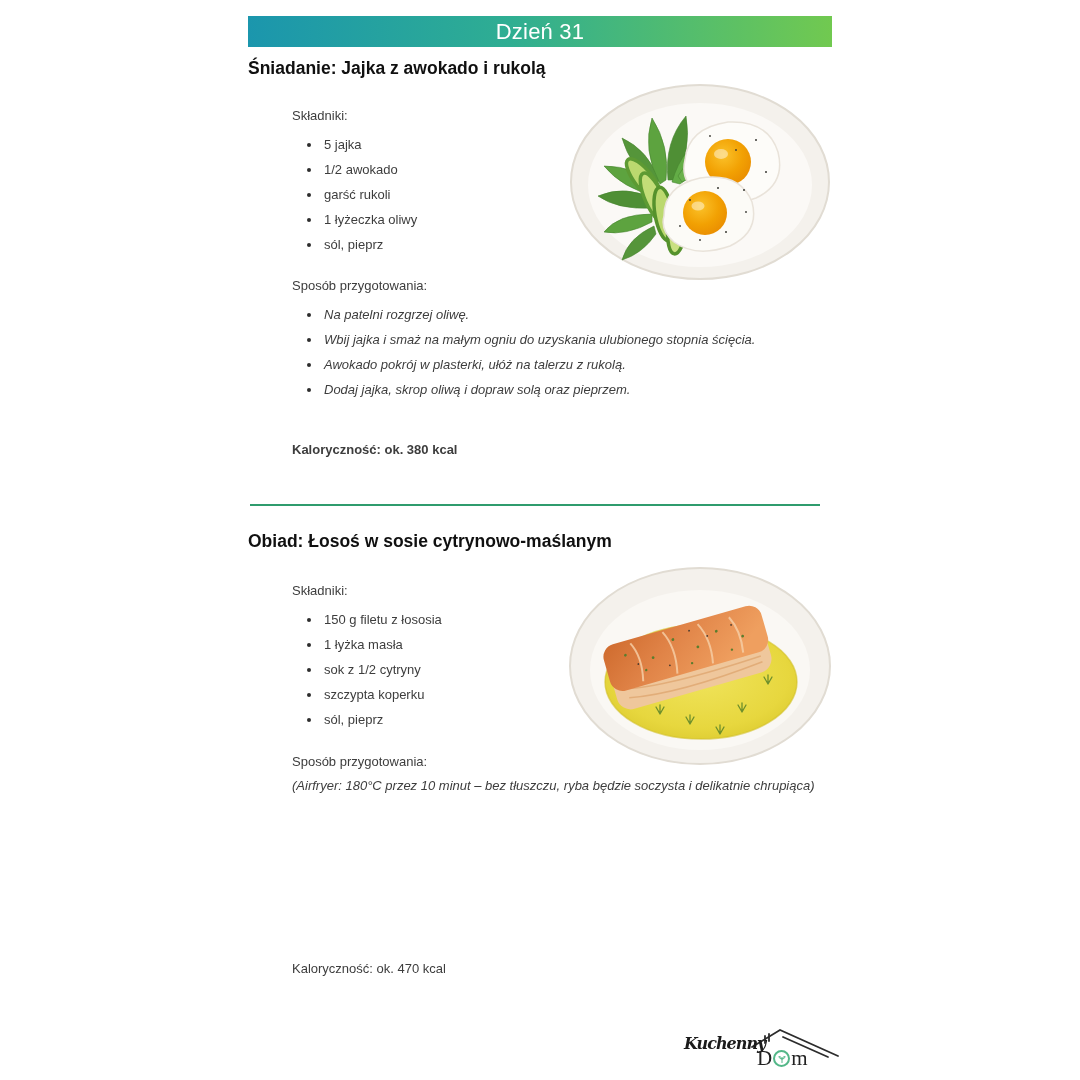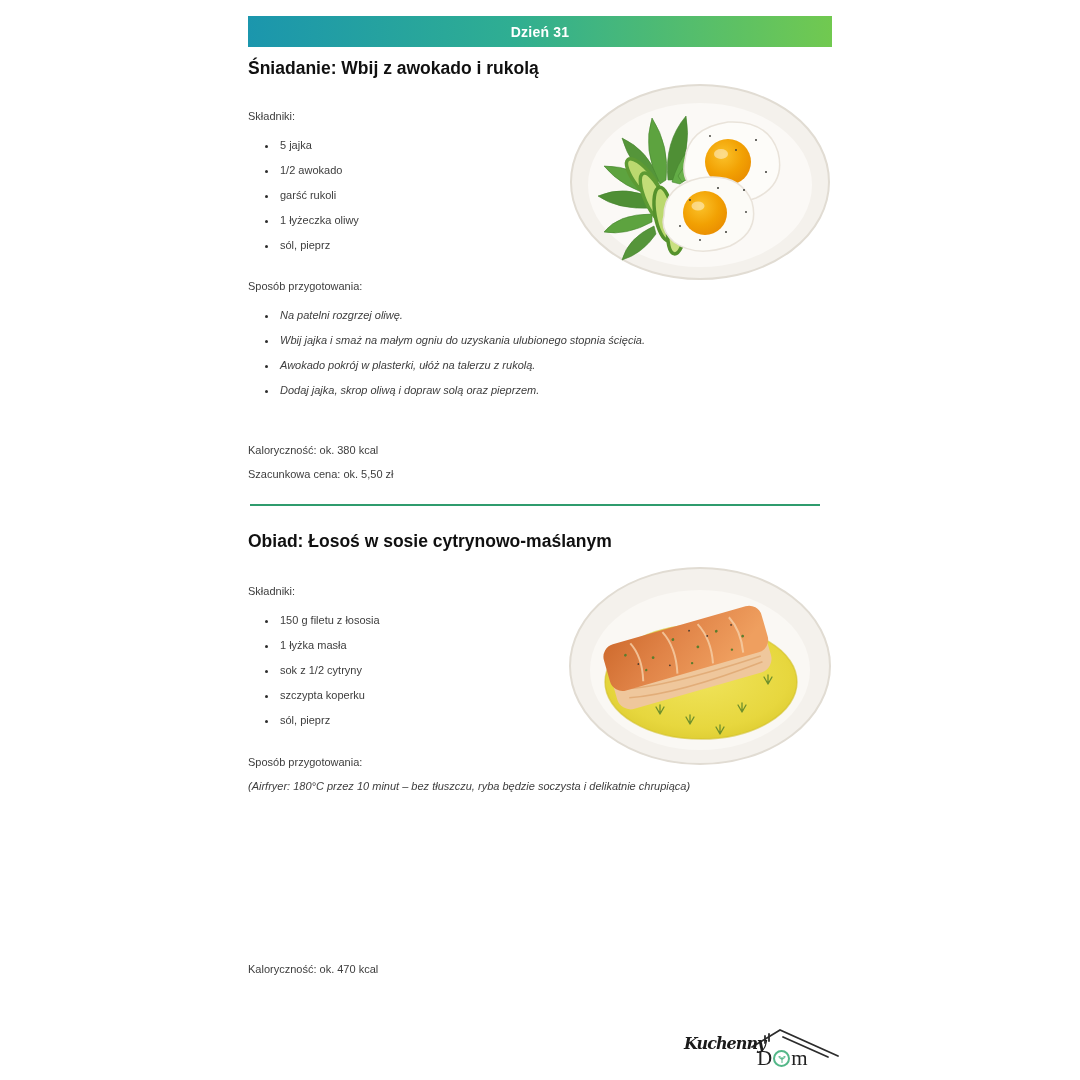--- a/index.html
+++ b/index.html
@@ -8,43 +8,43 @@
     font-family:"Liberation Sans", sans-serif;color:#3a3a3a;overflow:hidden;
   }
   .abs{position:absolute;}
 
   
   .banner{
     left:248px;top:16px;width:584px;height:31px;
     background:linear-gradient(90deg,#1b96ad 0%,#2fae92 45%,#71c950 100%);
     display:flex;align-items:center;justify-content:center;
   }
-  .banner-label{color:#ffffff;font-weight:bold;font-size:14px;letter-spacing:.2px;}
+  .banner-label{color:#ffffff;font-weight:normal;font-size:22px;letter-spacing:.2px;}
 
   
   .meal-title{left:248px;font-size:17.5px;font-weight:bold;color:#101010;}
   .t-breakfast{top:58px;}
   .t-lunch{top:531px;}
 
   
-  .txt{font-size:11px;line-height:24px;color:#3d3d3d;}
+  .txt{font-size:13px;line-height:24px;color:#3d3d3d;margin-left:44px;}
   .ing{left:248px;width:320px;}
   .ing-breakfast{top:104px;}
   .ing-lunch{top:579px;}
   .ing ul, .prep ul{margin:5px 0 0 0;padding-left:30px;}
   .ing li, .prep li{margin:0;padding:0 0 1px 2px;}
   li::marker{color:#2d2d2d;}
   .prep{left:248px;width:525px;}
   .prep-breakfast{top:274px;}
   .prep-lunch{top:750px;}
   .prep li{font-style:italic;}
   .note{font-style:italic;margin-top:0;}
 
   .facts{left:248px;}
-  .facts-breakfast{top:438px;}
+  .facts-breakfast{top:438px;font-weight:bold;}
   .facts-lunch{top:957px;}
 
   .divider{left:250px;top:504px;width:570px;height:2px;background:#2f9c6d;}
 
   .dish{left:560px;width:280px;height:205px;}
   .dish-breakfast{top:80px;}
   .dish-lunch{top:564px;}
 
   
   .logo{left:670px;top:1024px;width:175px;height:56px;}
@@ -64,21 +64,21 @@
   }
   .roof-svg{position:absolute;left:0;top:0;}
 </style>
 </head>
 <body>
 
 <div class="abs banner">
   <span class="banner-label">Dzień 31</span>
 </div>
 
-<div class="abs meal-title t-breakfast">Śniadanie: Wbij z awokado i rukolą</div>
+<div class="abs meal-title t-breakfast">Śniadanie: Jajka z awokado i rukolą</div>
 
 <div class="abs txt ing ing-breakfast">
   <div>Składniki:</div>
   <ul>
     <li>5 jajka</li>
     <li>1/2 awokado</li>
     <li>garść rukoli</li>
     <li>1 łyżeczka oliwy</li>
     <li>sól, pieprz</li>
   </ul>
@@ -147,21 +147,20 @@
   <ul>
     <li>Na patelni rozgrzej oliwę.</li>
     <li>Wbij jajka i smaż na małym ogniu do uzyskania  ulubionego stopnia ścięcia.</li>
     <li>Awokado pokrój w plasterki, ułóż na talerzu z rukolą.</li>
     <li>Dodaj jajka, skrop oliwą i dopraw solą oraz pieprzem.</li>
   </ul>
 </div>
 
 <div class="abs txt facts facts-breakfast">
   <div>Kaloryczność: ok. 380 kcal</div>
-  <div>Szacunkowa cena: ok. 5,50 zł</div>
 </div>
 
 <div class="abs divider"></div>
 
 <div class="abs meal-title t-lunch">Obiad: Łosoś w sosie cytrynowo-maślanym</div>
 
 <div class="abs txt ing ing-lunch">
   <div>Składniki:</div>
   <ul>
     <li>150 g filetu z łososia</li>

